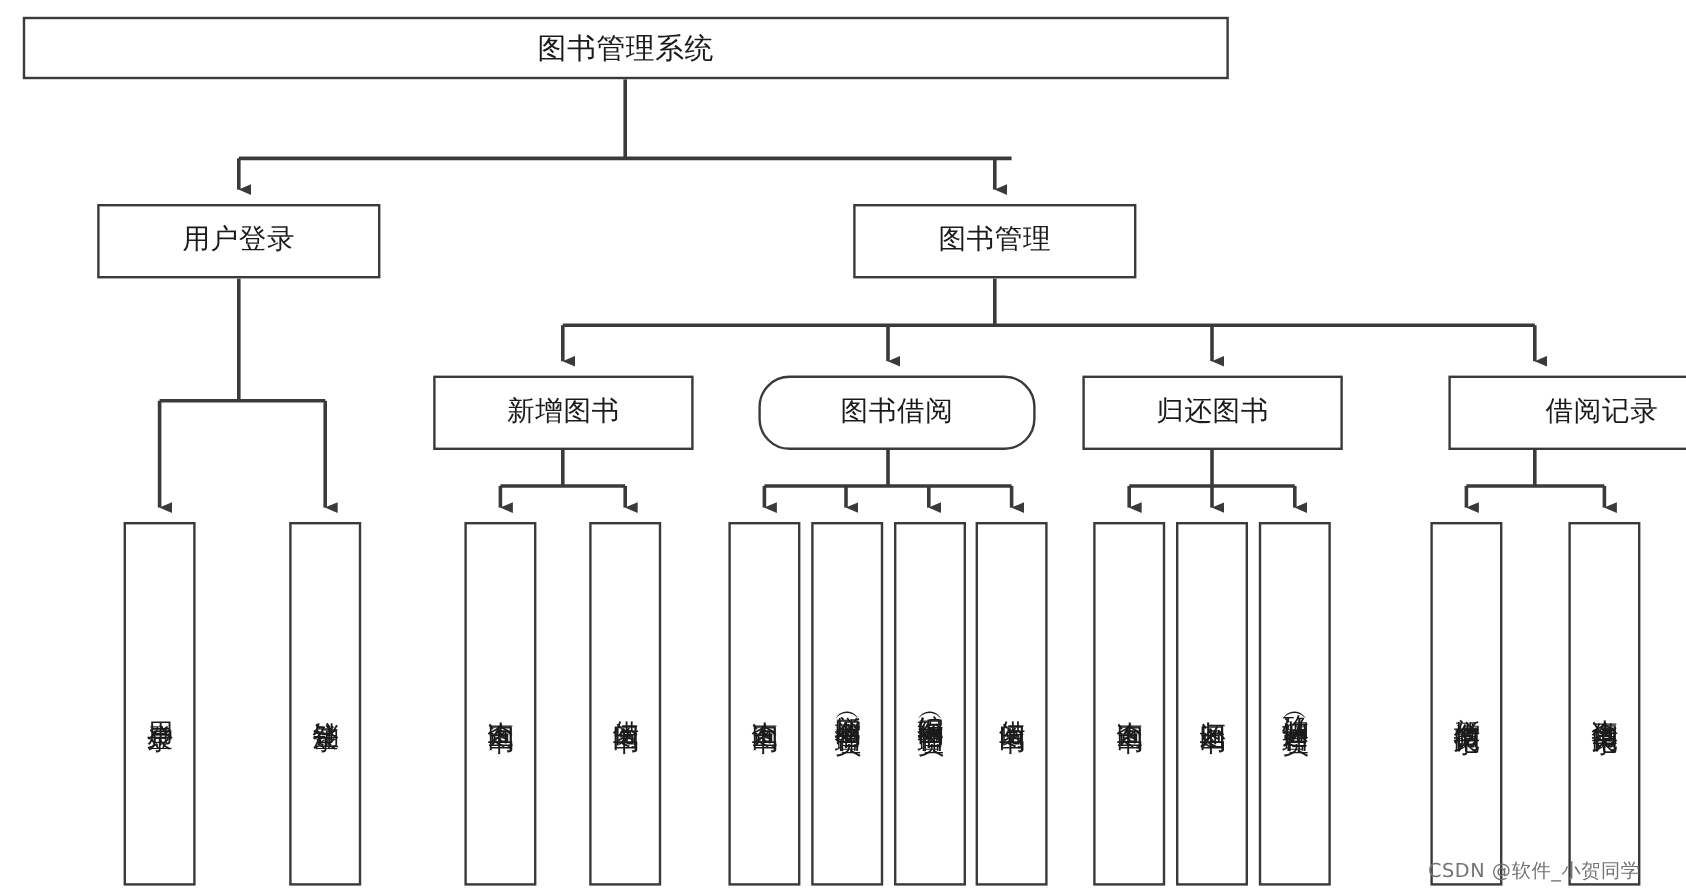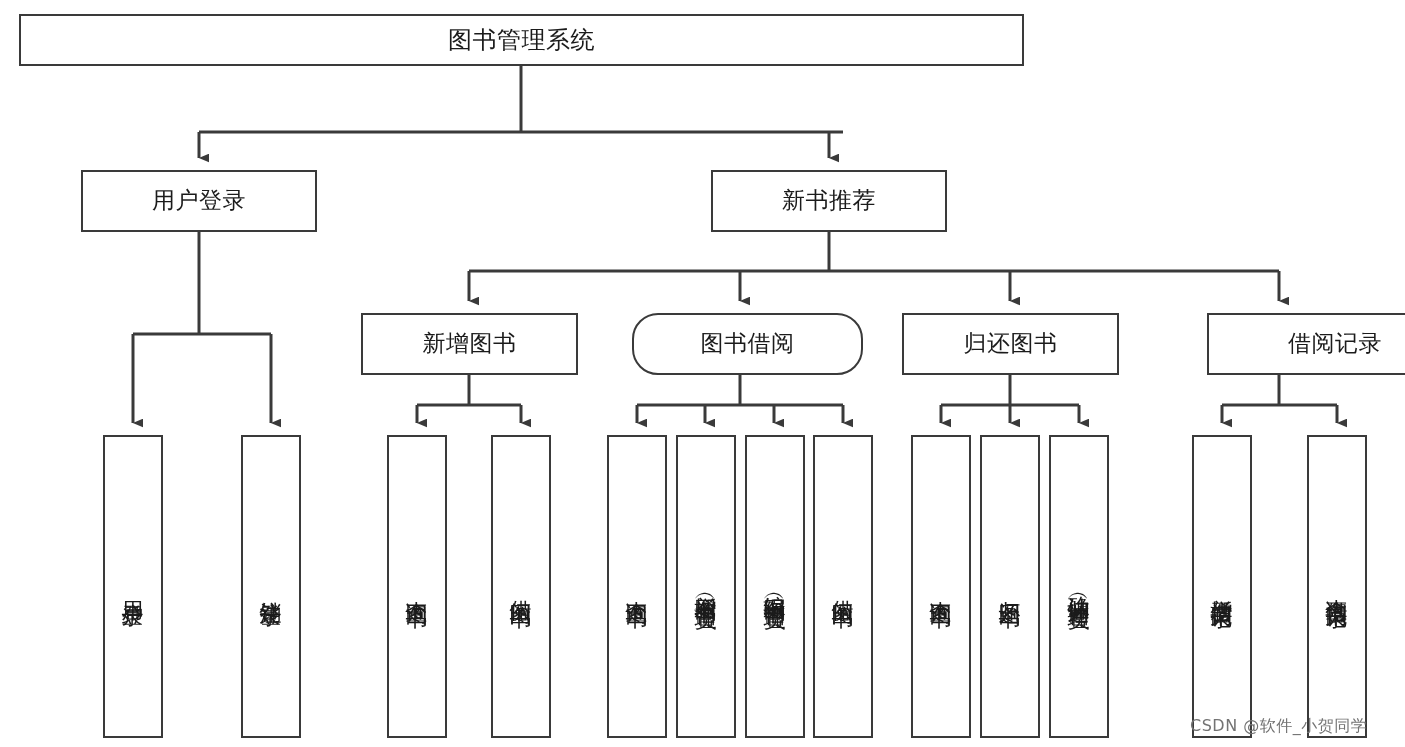--- a/index.html
+++ b/index.html
@@ -127,21 +127,21 @@
   </svg>
 
   <div class="node root horiz" style="left:19px; top:14px; width:1005px; height:52px;">
     <span class="lbl">图书管理系统</span>
   </div>
 
   <div class="node horiz" style="left:81px; top:170px; width:236px; height:62px;">
     <span class="lbl">用户登录</span>
   </div>
   <div class="node horiz" style="left:711px; top:170px; width:236px; height:62px;">
-    <span class="lbl">新书推荐</span>
+    <span class="lbl">图书管理</span>
   </div>
 
   <div class="node horiz" style="left:361px; top:313px; width:217px; height:62px;">
     <span class="lbl">新增图书</span>
   </div>
   <div class="node horiz" style="left:632px; top:313px; width:231px; height:62px;border-radius:26px;">
     <span class="lbl">图书借阅</span>
   </div>
   <div class="node horiz" style="left:902px; top:313px; width:217px; height:62px;">
     <span class="lbl">归还图书</span>

